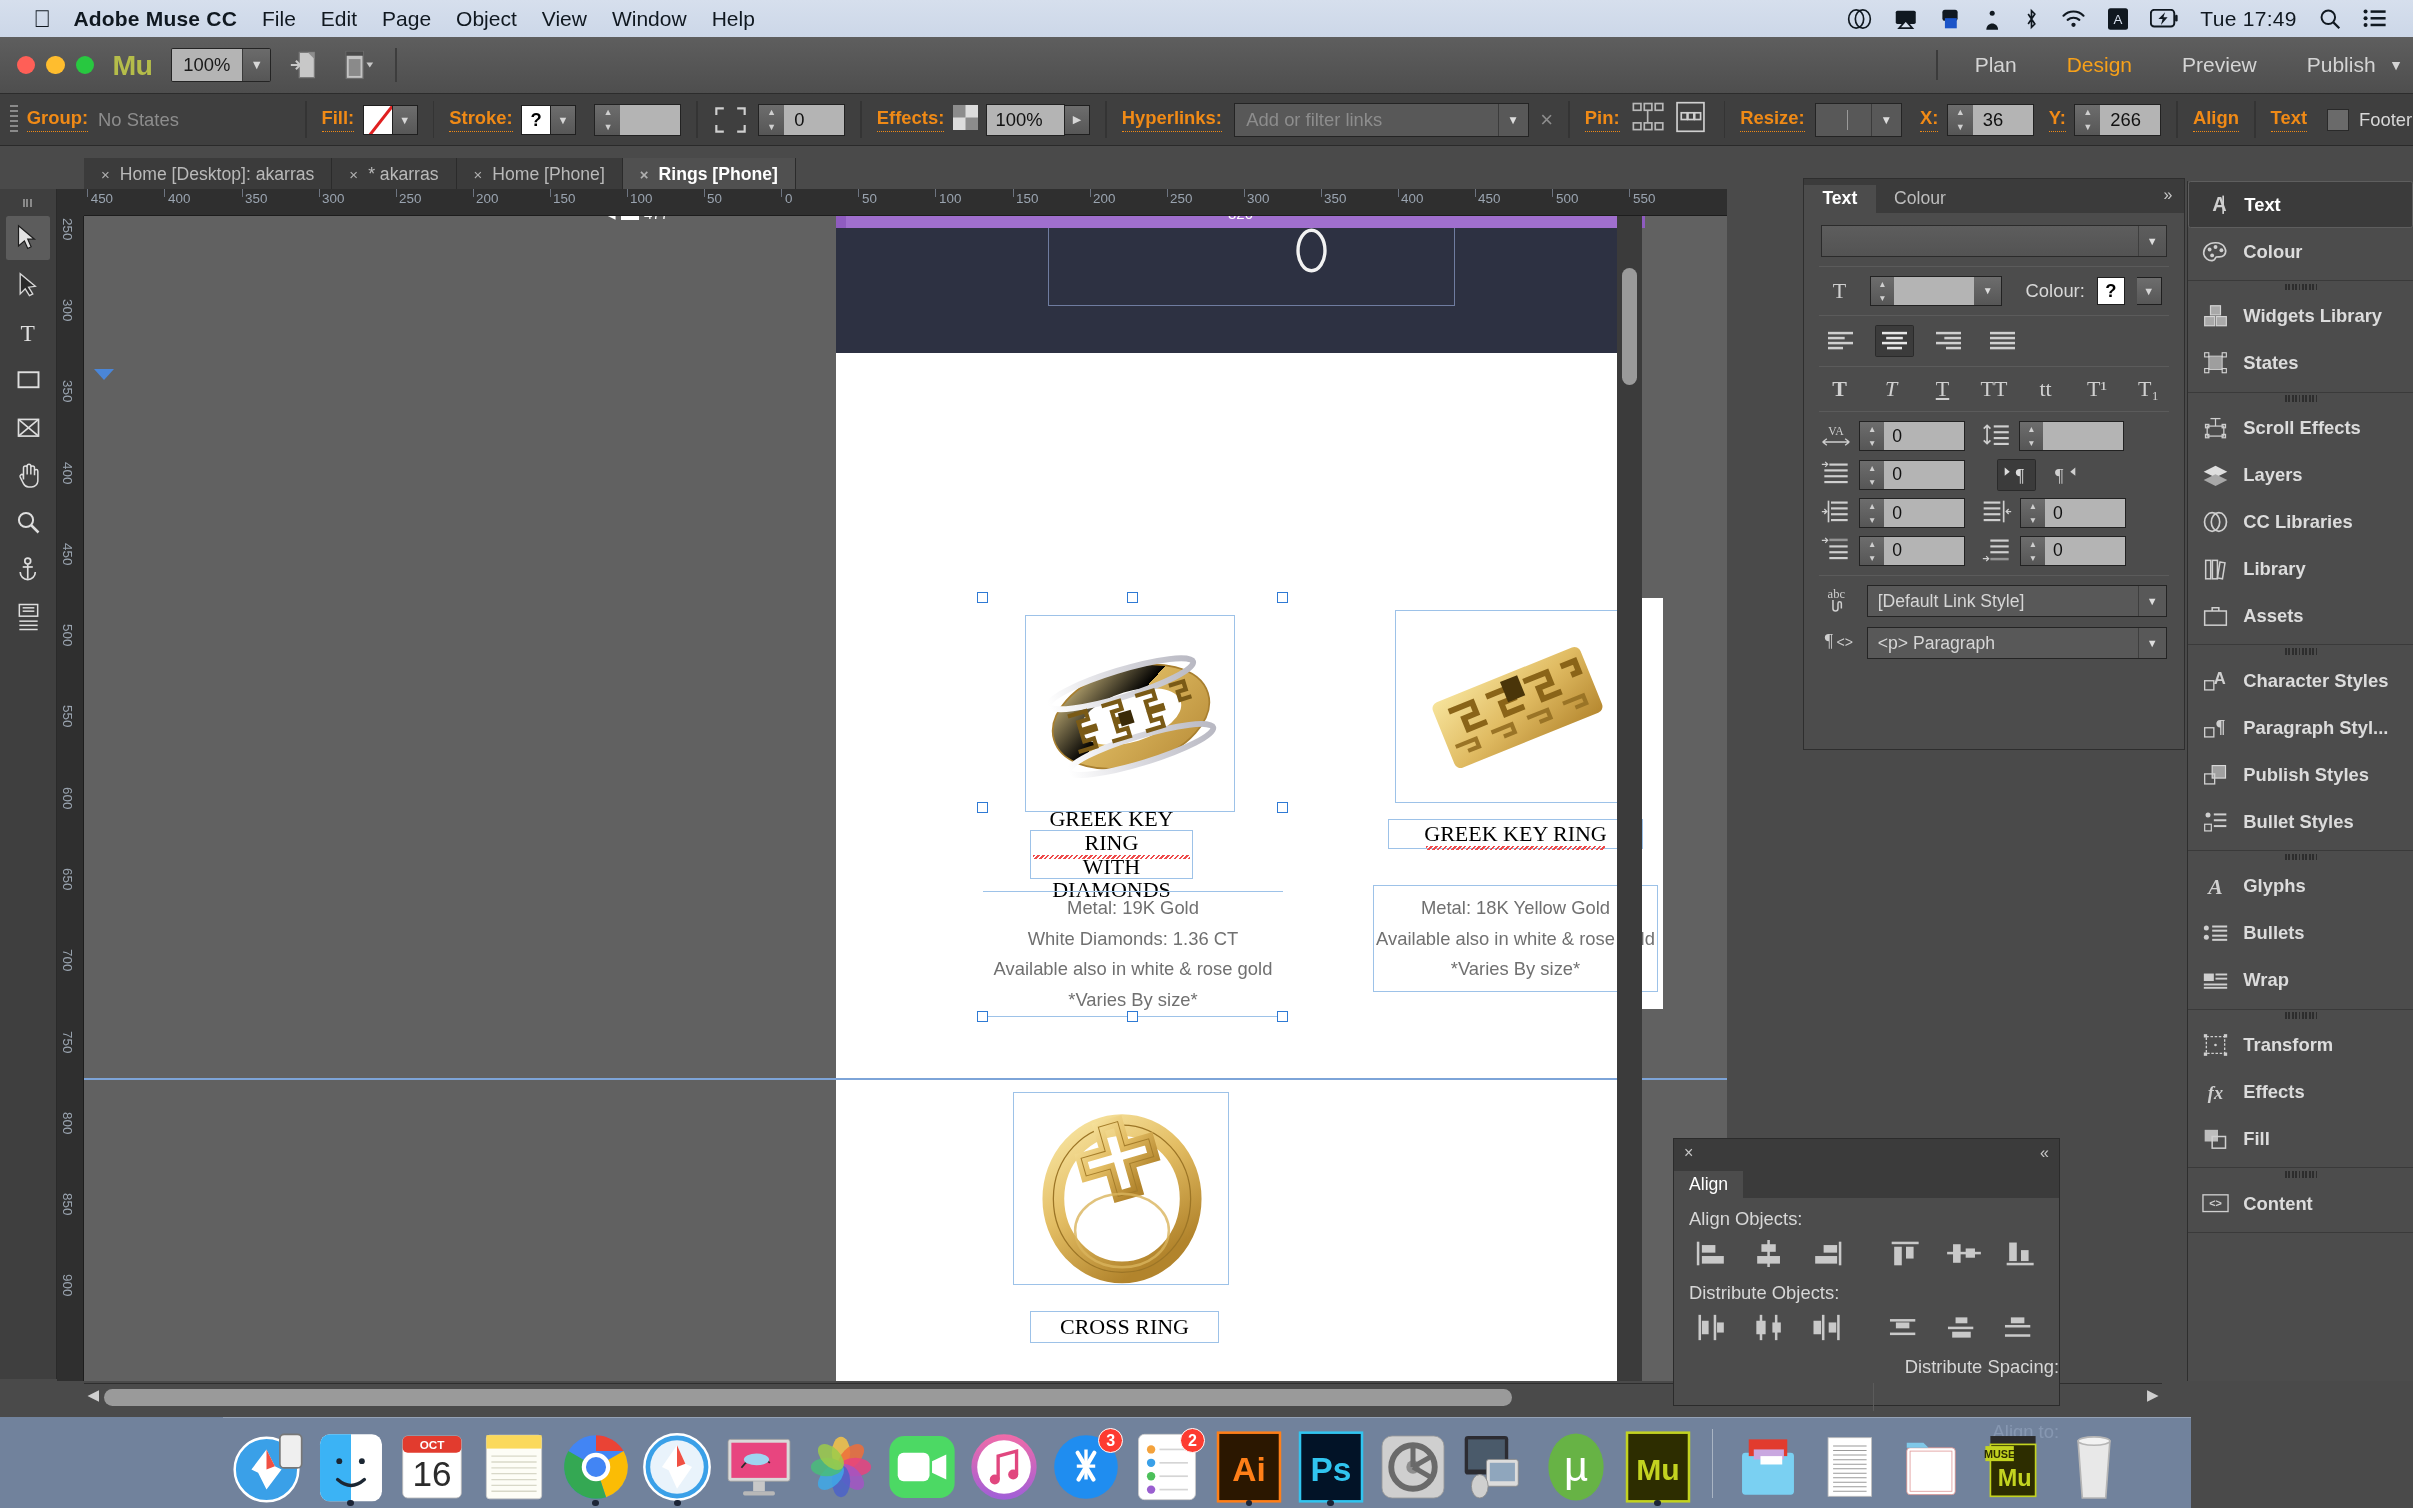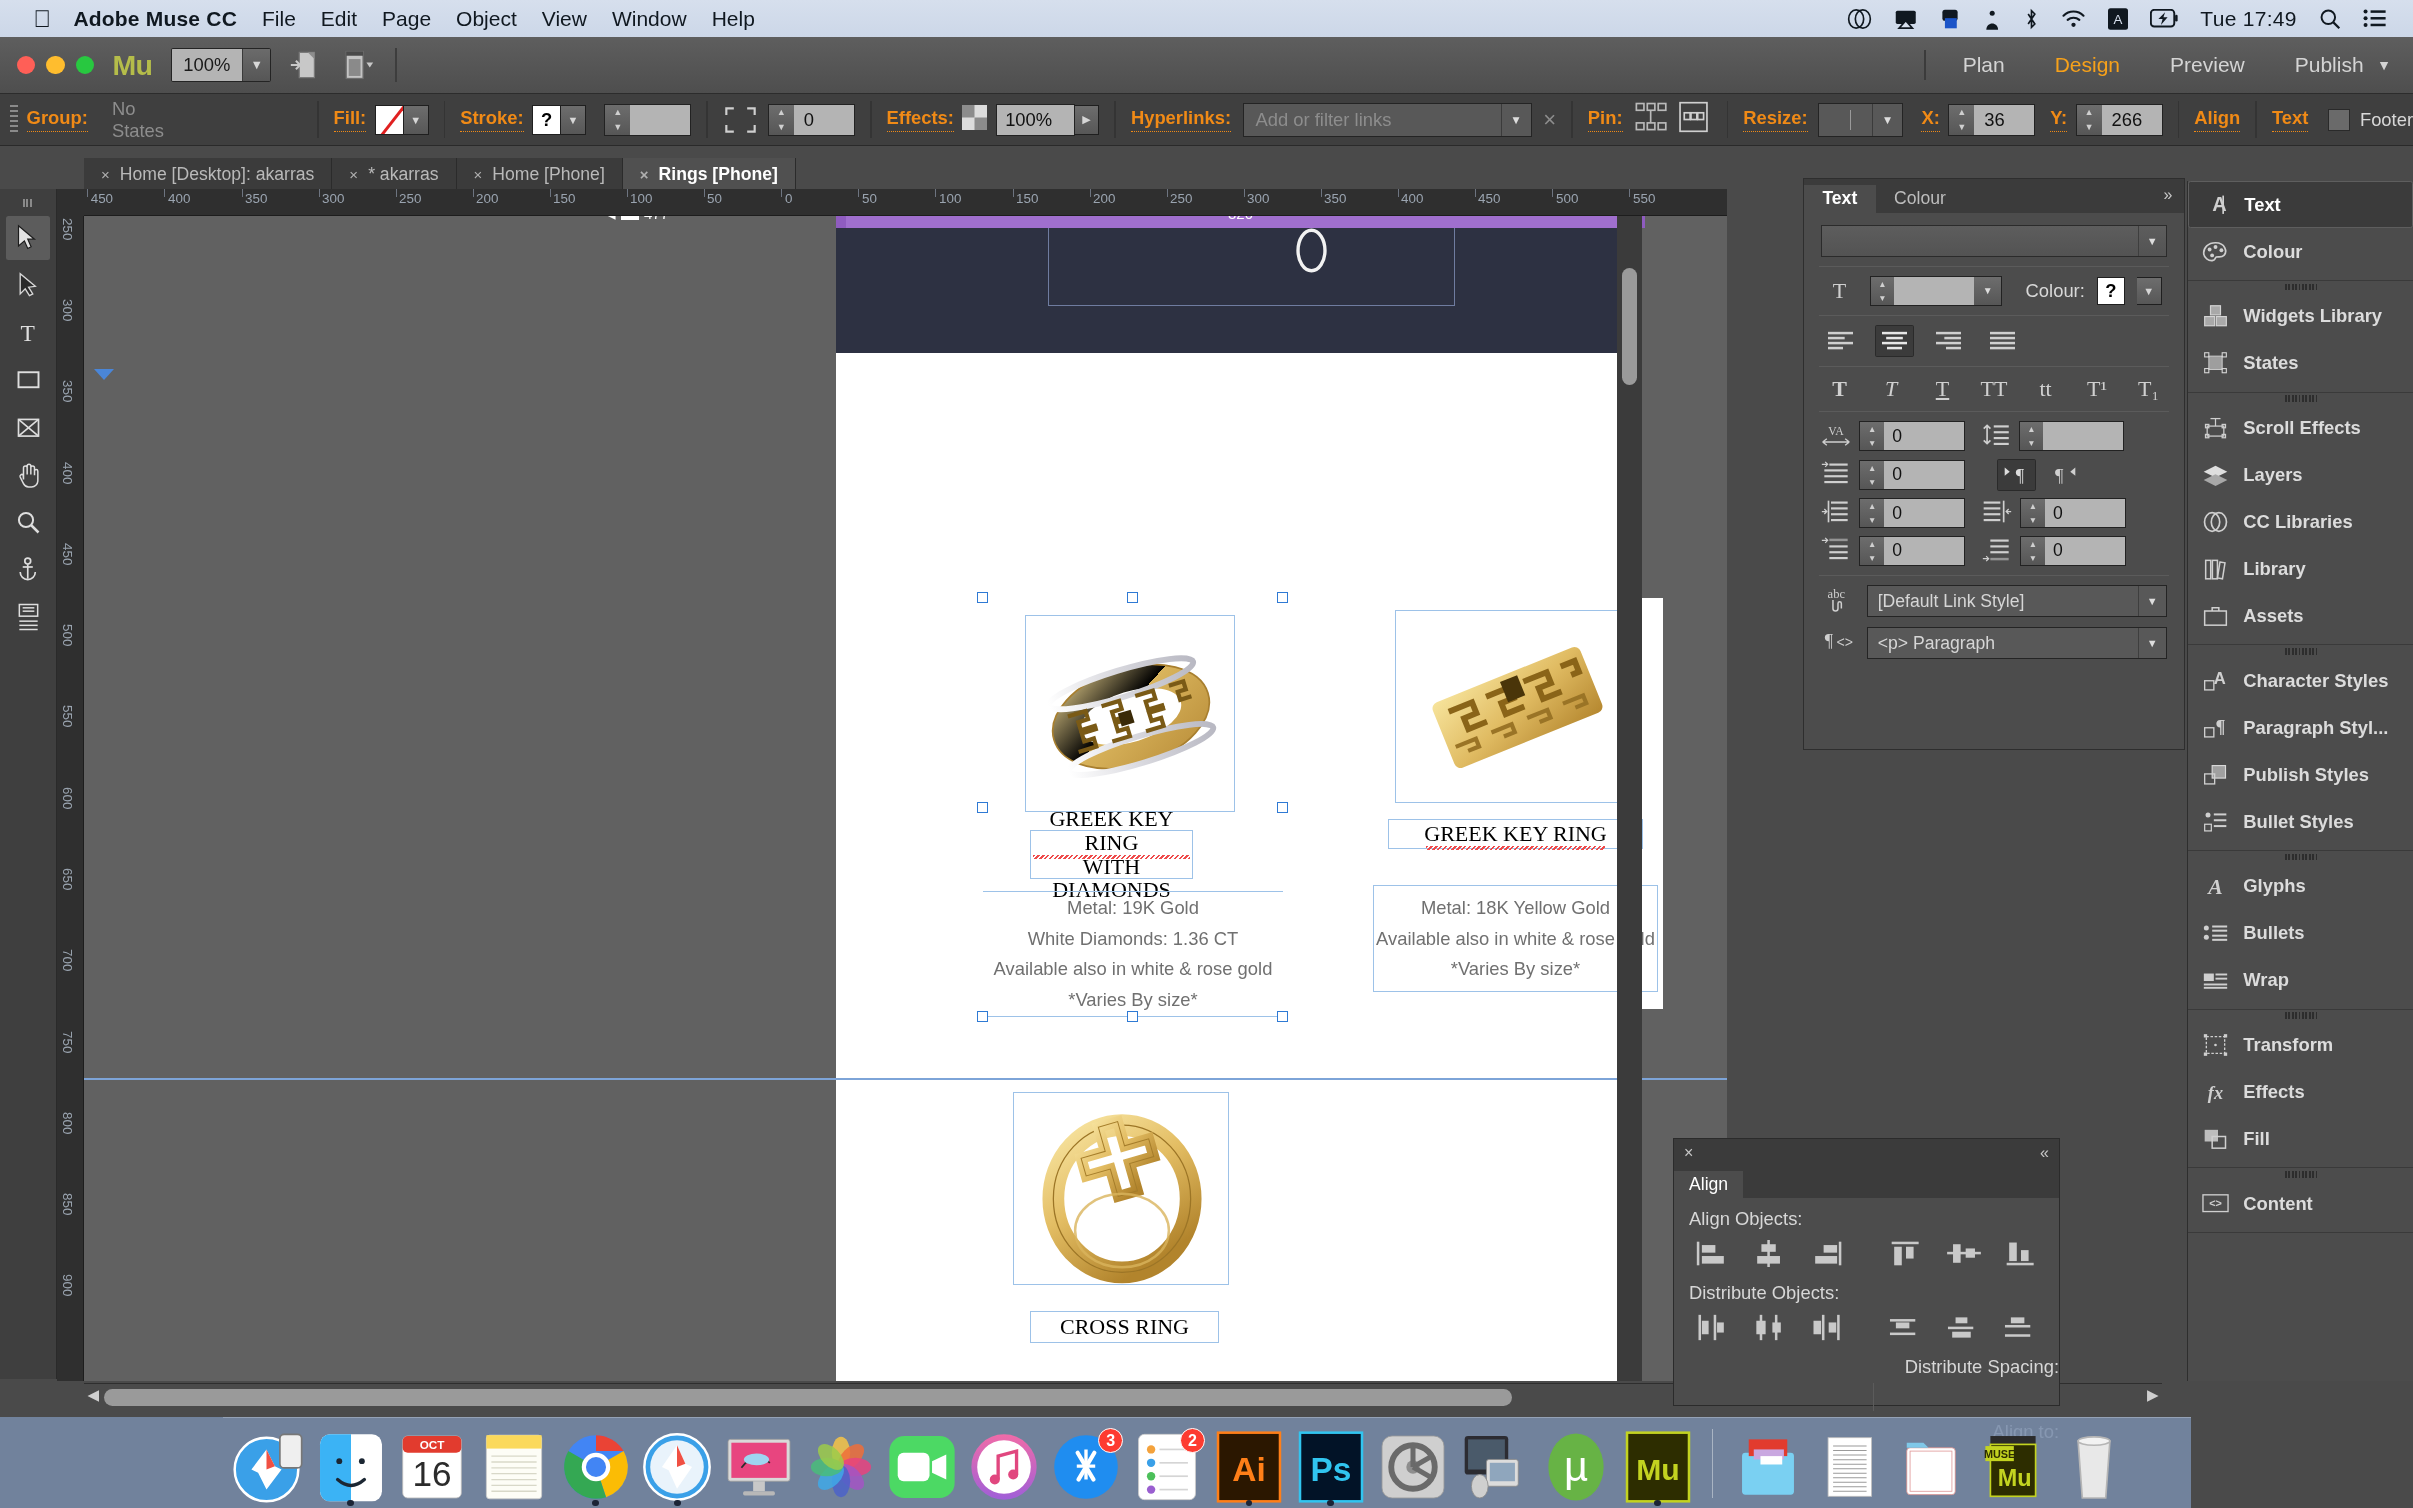--- a/index.html
+++ b/index.html
@@ -47,21 +47,21 @@
   .zoombox .arr{
     width:28.5px; background:linear-gradient(#6b6b6b,#565656);
     display:flex; align-items:center; justify-content:center;
     color:#d8d8d8; font-size:12.6px; border-left:0.8px solid #3a3a3a;
   }
   .tb-icon{
     margin-left:17px; width:35px; height:35px;
     display:flex; align-items:center; justify-content:center;
   }
   .tb-sep{ width:1.7px; height:34px; background:#3d3d3d; margin-left:20px;}
-  .viewtabs{ margin-left:auto; display:flex; align-items:center; gap:0; padding-right:22px;}
+  .viewtabs{ margin-left:auto; display:flex; align-items:center; gap:0; padding-right:10px;}
   .viewtabs .vt{ color:#d4d4d4; font-size:21px; padding:0 25px; }
   .viewtabs .vt.active{ color:#f7a11a; }
   .viewtabs .caret{ color:#d4d4d4; font-size:14.2px; margin-left:-11.7px;}
   .vt-sep{ width:1.7px; height:30px; background:#3b3b3b; margin-right:11.7px;}
 
   
   .ctrlbar{
     position:absolute; left:0; top:94px; width:2413px; height:52px;
     background:#3f3f3f; border-bottom:0.8px solid #2a2a2a;
     display:flex; align-items:center; font-size:18.4px; color:#f7a11a;
@@ -394,21 +394,21 @@
       <span class="vt active">Design</span>
       <span class="vt">Preview</span>
       <span class="vt">Publish</span>
       <span class="caret">▼</span>
     </div>
   </div>
 
   <div class="ctrlbar">
     <div class="grip"></div>
     <span class="lbl">Group:</span>
-    <span class="dim" style="margin-left:24px">No States</span>
+    <span class="dim" style="margin-left:10px">No States</span>
     <div class="cb-sep" style="margin-left:126px"></div>
     <span class="lbl">Fill:</span>
     <span class="swatch none" style="margin-left:8.4px"></span>
     <span class="ddbtn">▼</span>
     <div class="cb-sep"></div>
     <span class="lbl">Stroke:</span>
     <span class="swatch q" style="margin-left:8.4px">?</span>
     <span class="ddbtn">▼</span>
     <div class="stepper" style="margin-left:18.4px">
       <div class="sbtns">

